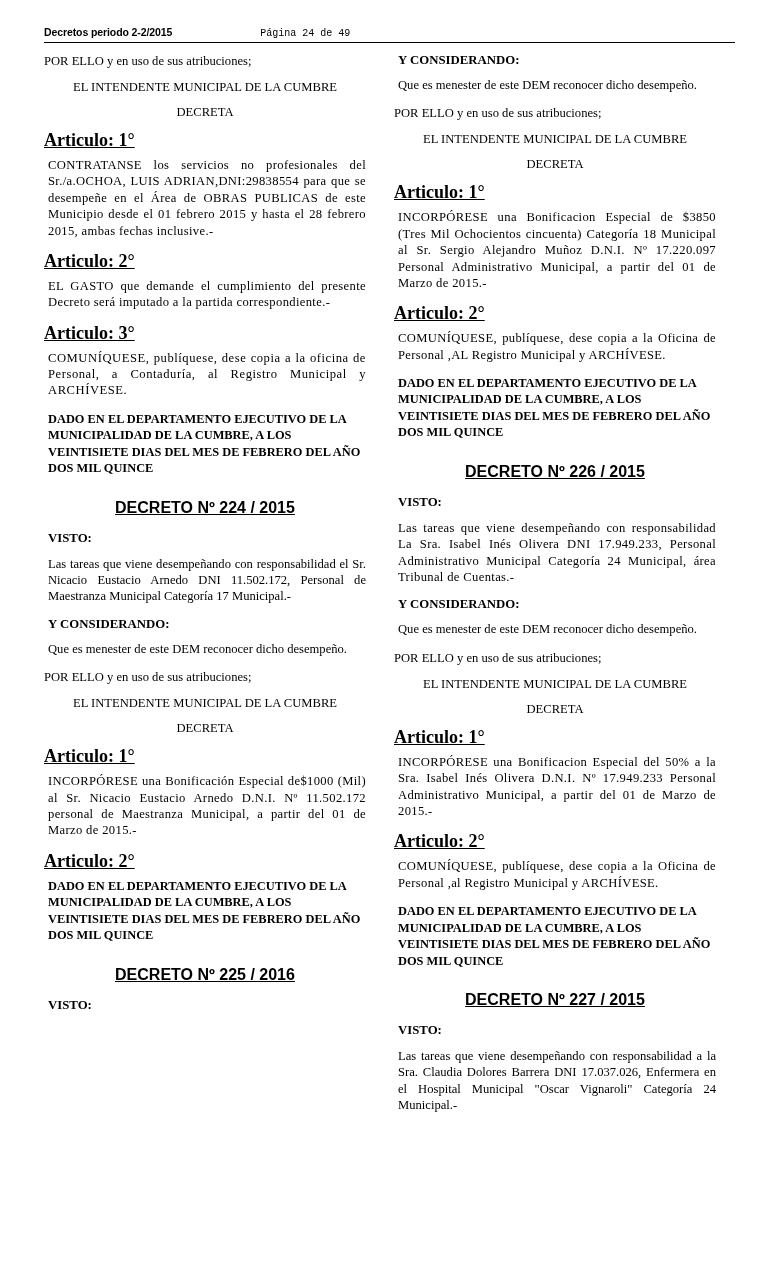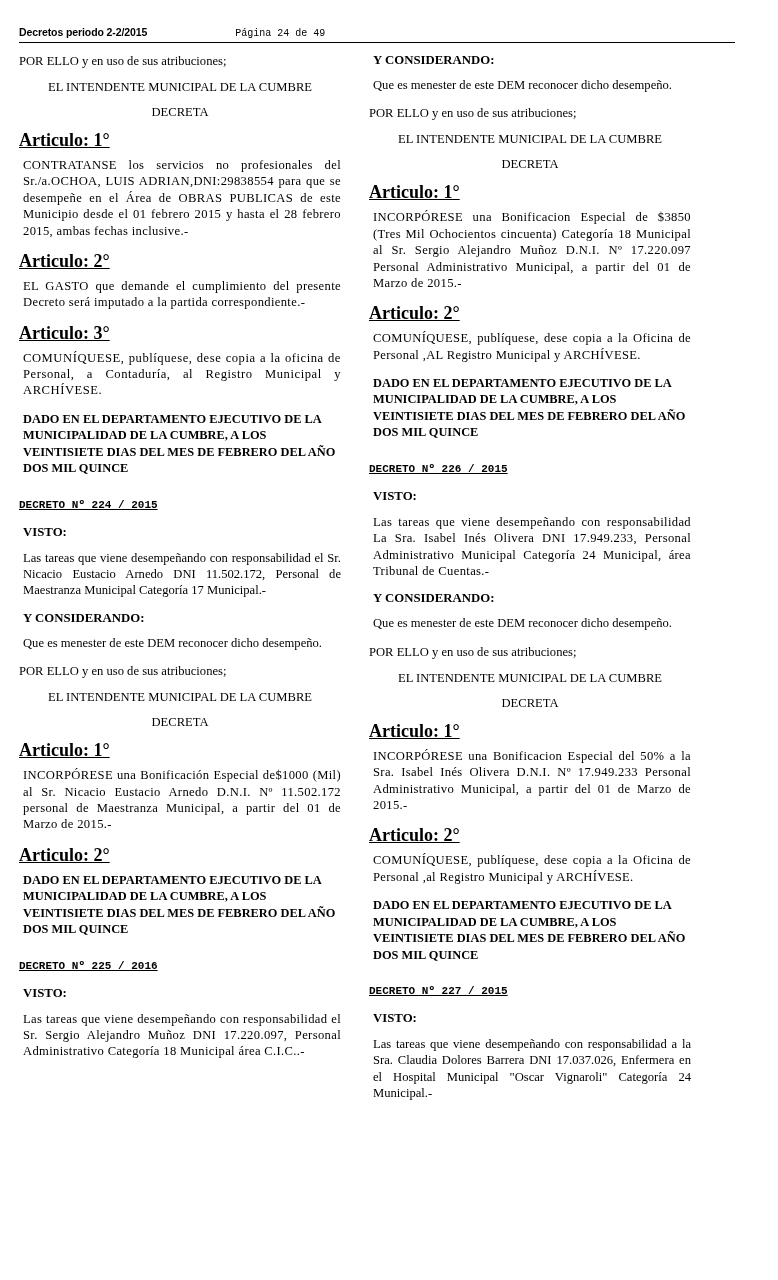--- a/index.html
+++ b/index.html
@@ -11,21 +11,21 @@
     width: 778px;
     height: 1280px;
     font-family: "Liberation Serif", serif;
     color: #000000;
   }
   .page {
     position: relative;
     width: 771px;
     height: 1280px;
     box-sizing: border-box;
-    padding: 26px 36px 0 19px;
+    padding: 26px 36px 0 44px;
   }
   .header {
     display: flex;
     align-items: baseline;
     border-bottom: 1px solid #000;
     padding-bottom: 3px;
     margin-bottom: 10px;
   }
   .header .doc-title {
     font-family: "Liberation Sans", sans-serif;
@@ -73,24 +73,24 @@
   }
   .dado {
     font-weight: bold;
     font-size: 12.4px;
     line-height: 1.33;
     margin-top: 4px;
     margin-bottom: 14px;
     padding-left: 4px;
   }
   .decreto-title {
-    text-align: left;
-    font-family: Liberation Mono, monospace;
-    font-weight: bold;
-    font-size: 11px;
+    text-align: center;
+    font-family: Liberation Sans, sans-serif;
+    font-weight: bold;
+    font-size: 16px;
     text-decoration: underline;
     margin: 22px 0 14px 0;
   }
   .visto {
     font-weight: bold;
     font-size: 12.8px;
     margin-bottom: 10px;
     padding-left: 4px;
   }
   .considerando {
@@ -147,21 +147,20 @@
 
       <div class="art">Articulo: 1°</div>
       <div class="body-text spaced">INCORPÓRESE una Bonificación Especial de$1000 (Mil) al Sr. Nicacio Eustacio Arnedo D.N.I. Nº 11.502.172 personal de Maestranza Municipal, a partir del 01 de Marzo de 2015.-</div>
 
       <div class="art">Articulo: 2°</div>
 
       <div class="dado">DADO EN EL DEPARTAMENTO EJECUTIVO DE LA MUNICIPALIDAD DE LA CUMBRE, A LOS VEINTISIETE DIAS DEL MES DE FEBRERO DEL AÑO DOS MIL QUINCE</div>
 
       <div class="decreto-title">DECRETO Nº 225 / 2016</div>
       <div class="visto">VISTO:</div>
-      <div class="body-text spaced">Las tareas que viene desempeñando con responsabilidad el Sr. Sergio Alejandro Muñoz DNI 17.220.097, Personal Administrativo Categoría 18 Municipal área C.I.C..-</div>
 
     </div>
 
     <div class="col">
 
       <div class="considerando">Y CONSIDERANDO:</div>
       <div class="body-text">Que es menester de este DEM reconocer dicho desempeño.</div>
 
       <div class="para">POR ELLO y en uso de sus atribuciones;</div>
       <div class="sub-center">EL INTENDENTE MUNICIPAL DE LA CUMBRE</div>

